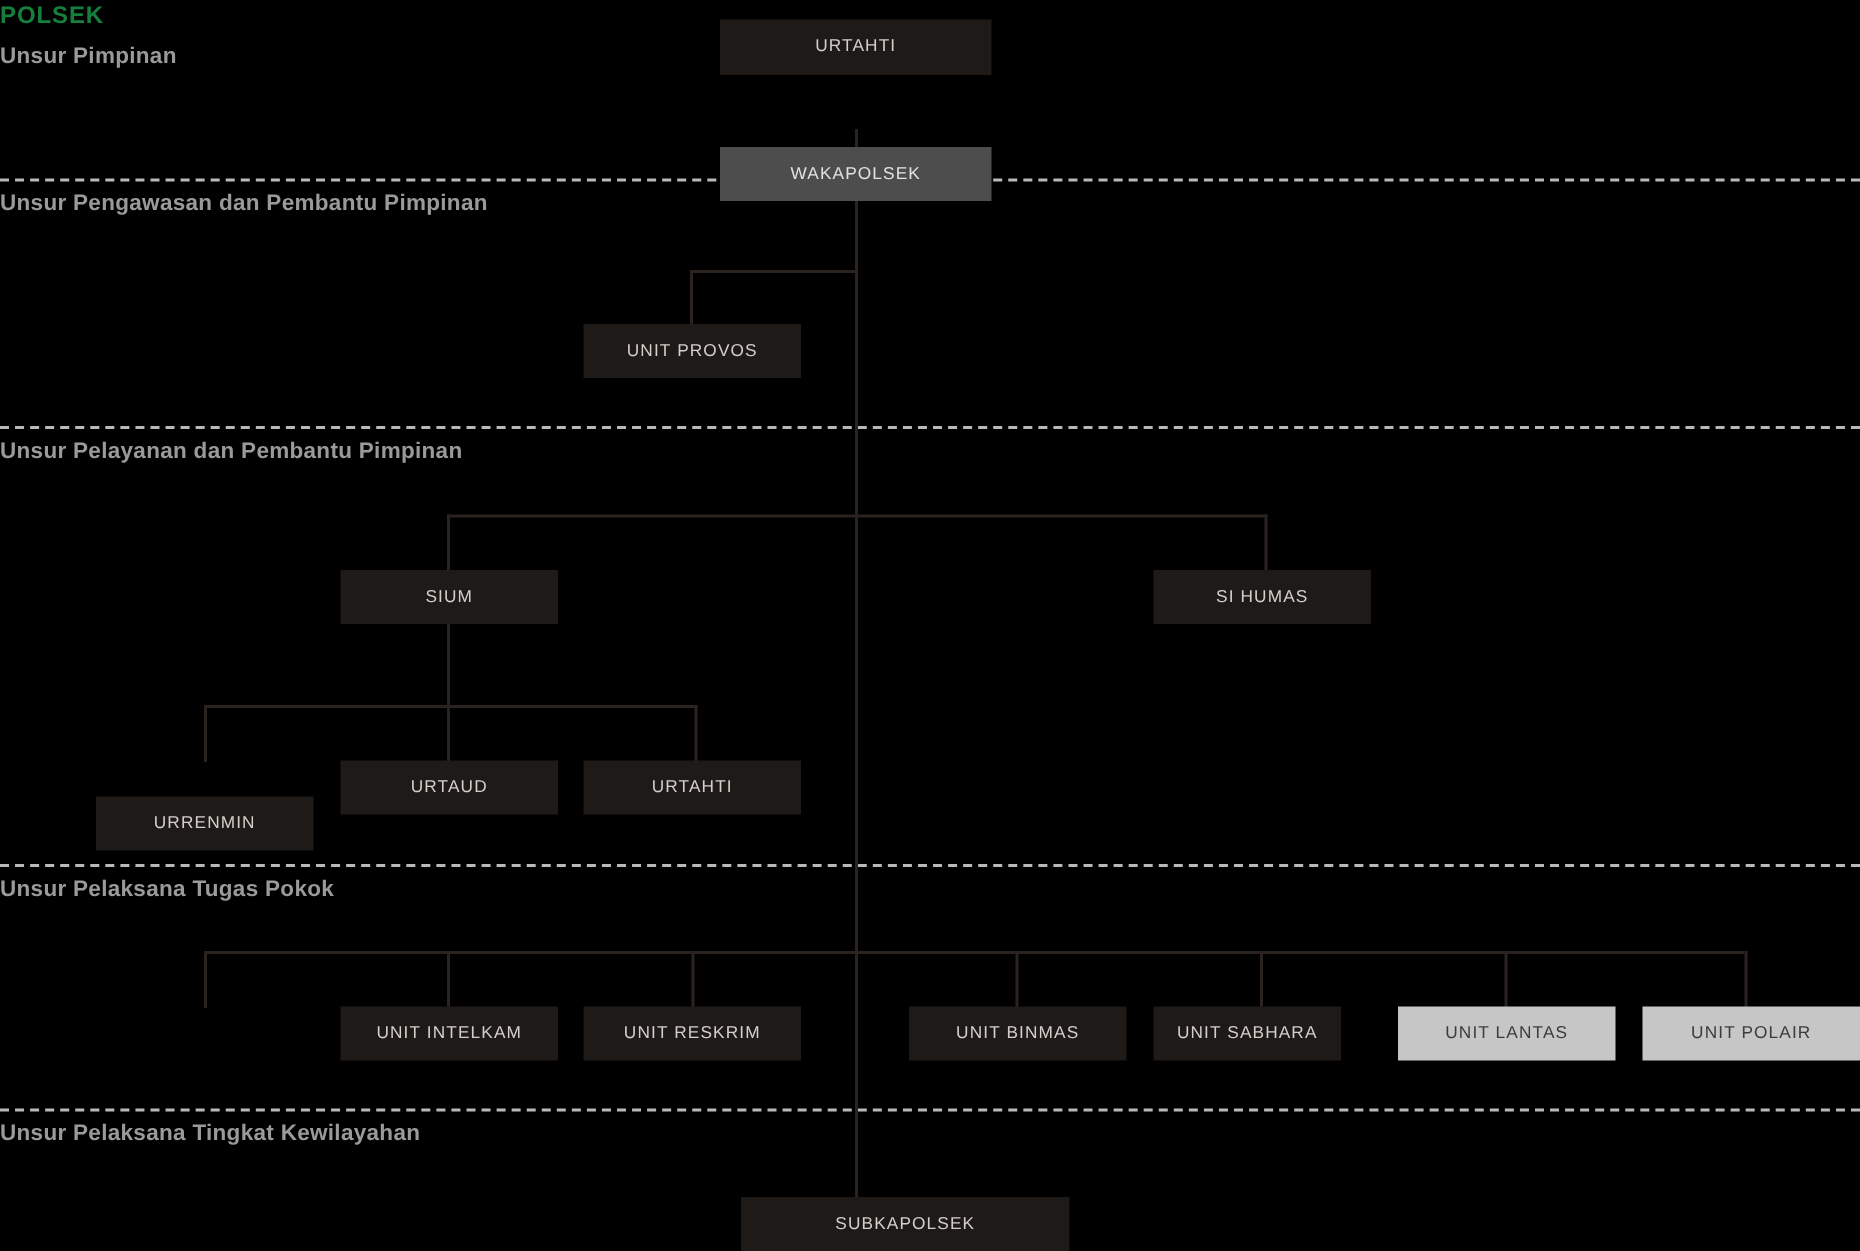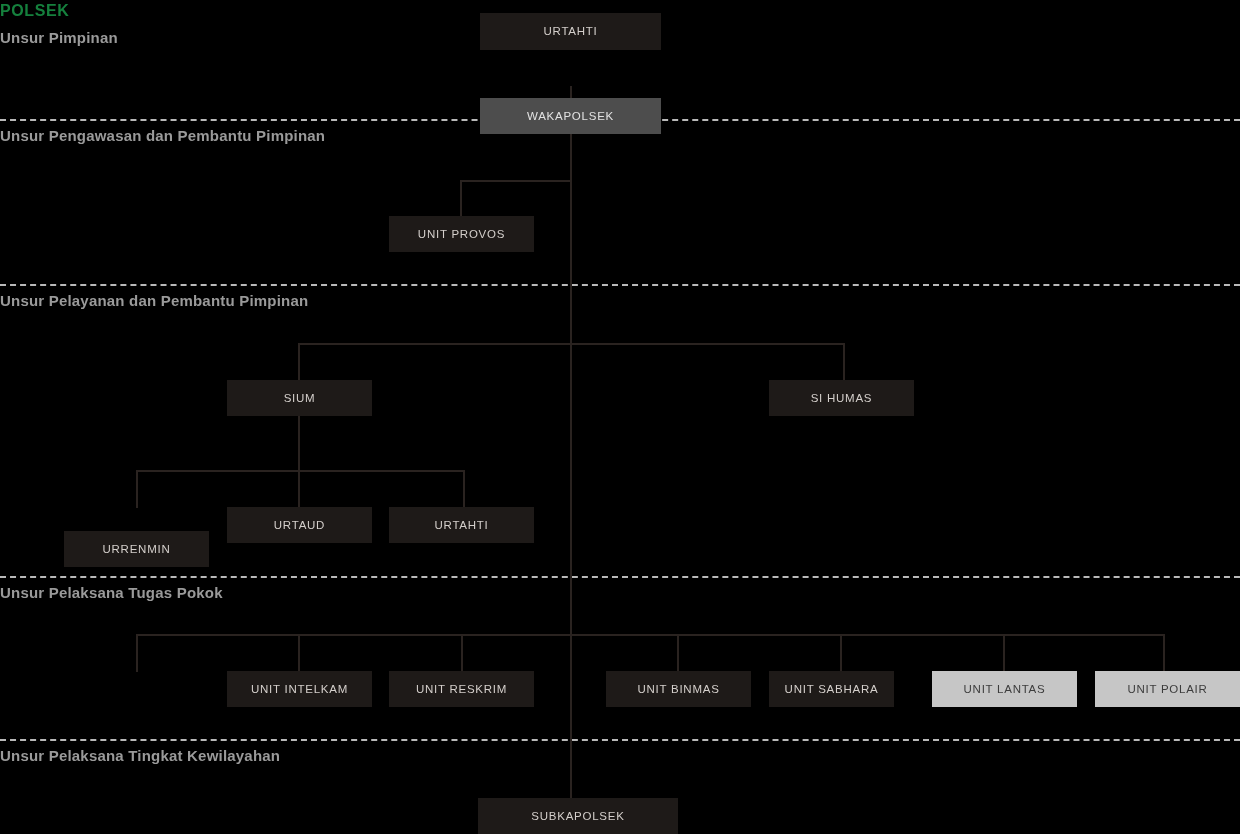--- a/index.html
+++ b/index.html
@@ -134,15 +134,15 @@
   <div class="node dark" style="left:227px; top:507px; width:145px; height:36px;">URTAUD</div>
   <div class="node dark" style="left:389px; top:507px; width:145px; height:36px;">URTAHTI</div>
 
   <div class="node dark" style="left:227px;  top:671px; width:145px; height:36px;">UNIT INTELKAM</div>
   <div class="node dark" style="left:389px;  top:671px; width:145px; height:36px;">UNIT RESKRIM</div>
   <div class="node dark" style="left:606px;  top:671px; width:145px; height:36px;">UNIT BINMAS</div>
   <div class="node dark" style="left:769px;  top:671px; width:125px; height:36px;">UNIT SABHARA</div>
   <div class="node light" style="left:932px; top:671px; width:145px; height:36px;">UNIT LANTAS</div>
   <div class="node light" style="left:1095px; top:671px; width:145px; height:36px;">UNIT POLAIR</div>
 
-  <div class="node dark" style="left:478px; top:798px; width:200px; height:36px;">SUBKAPOLSEK</div>
+  <div class="node dark" style="left:494px; top:798px; width:219px; height:36px;">SUBKAPOLSEK</div>
 
 </div>
 
 </body></html>

